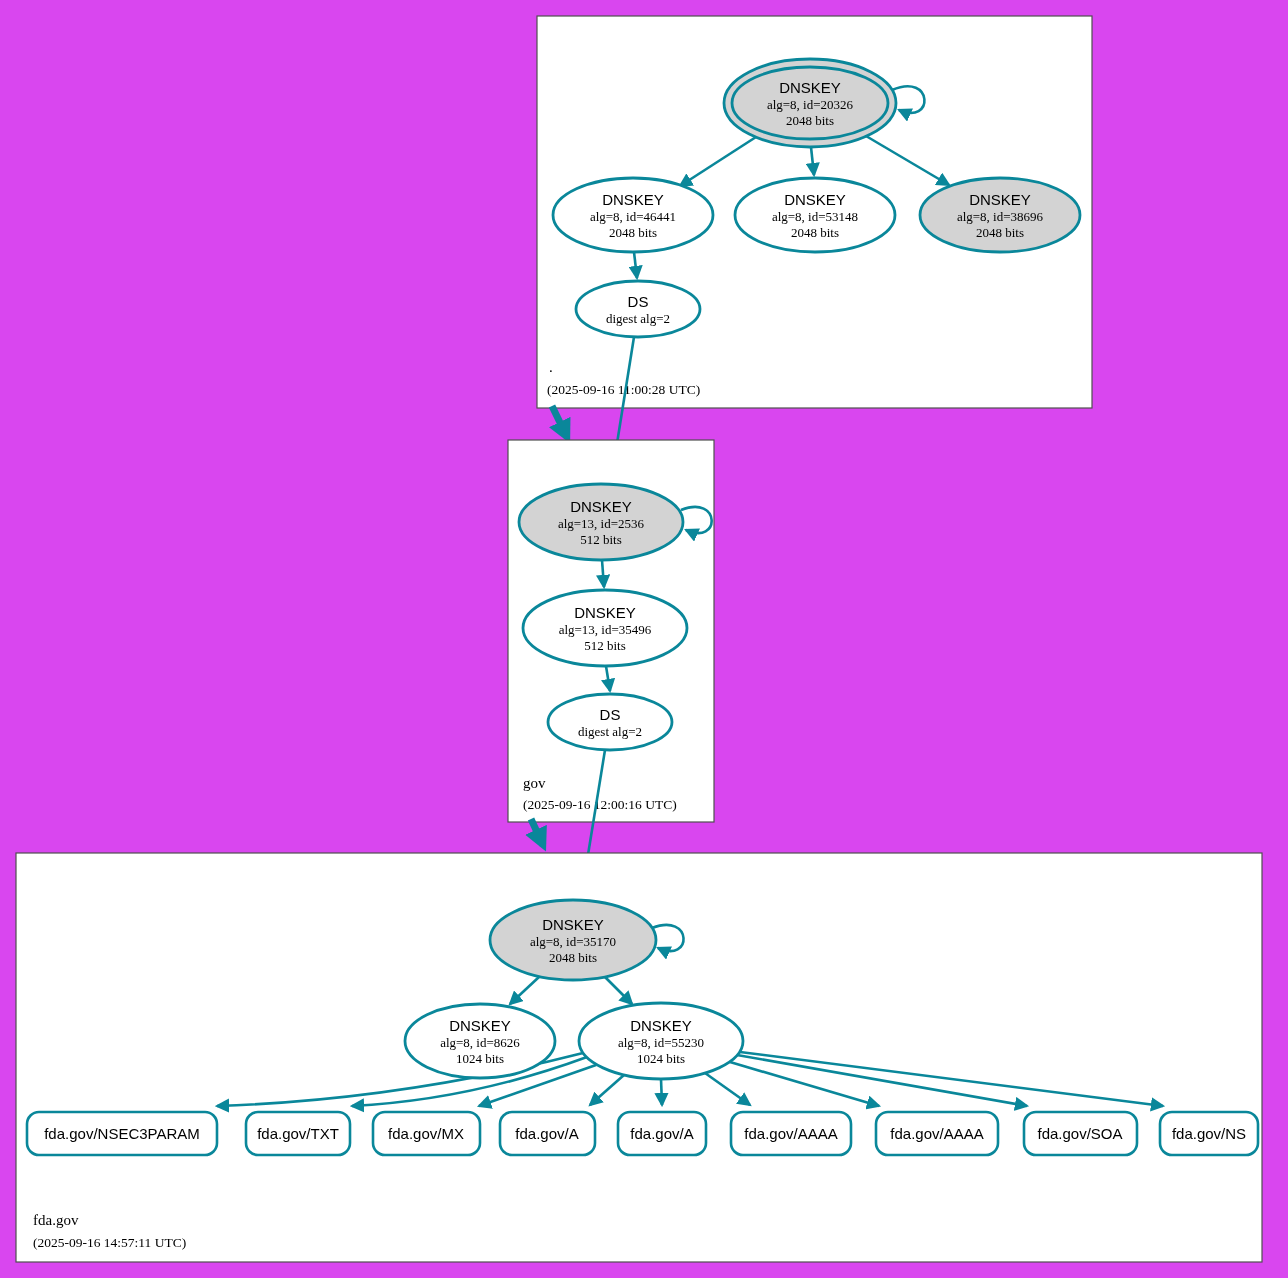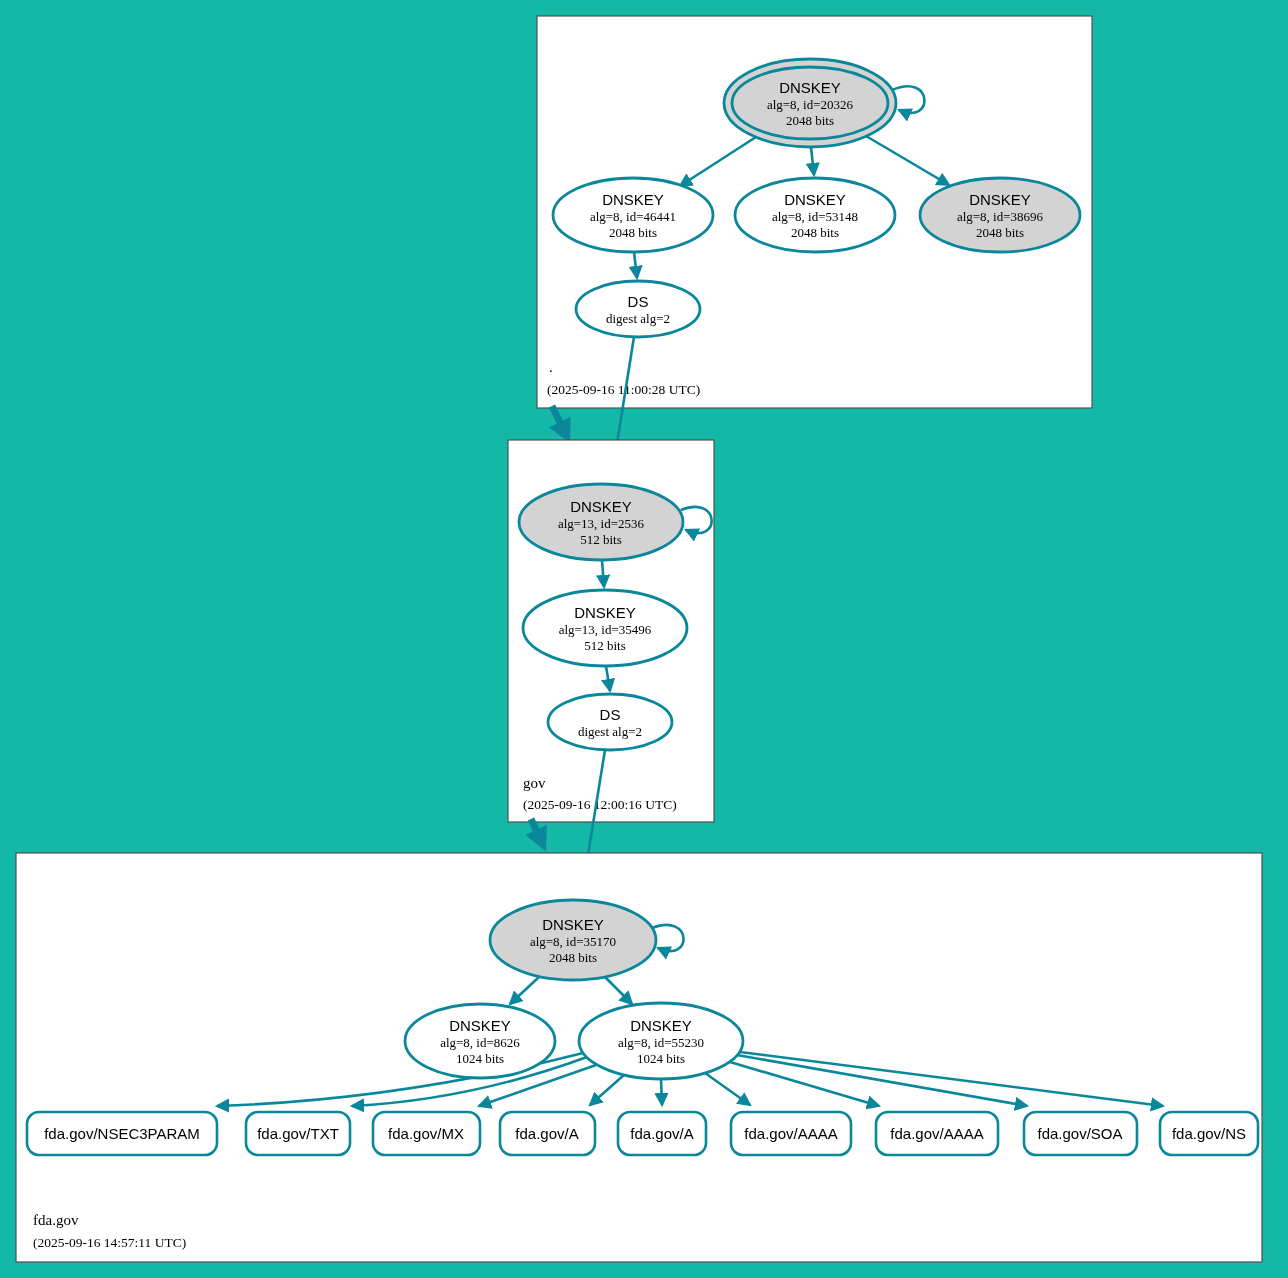--- a/index.html
+++ b/index.html
@@ -1,16 +1,16 @@
 <!DOCTYPE html>
 <html><head>
 <meta charset="utf-8">
 <style>
   html,body{margin:0;padding:0;background:#ffffff;}
-  .canvas{position:relative;width:1288px;height:1278px;background:#14b8a6;}
+  .canvas{position:relative;width:1288px;height:1278px;background:#d946ef;}
   svg{display:block;}
   .zone-box{fill:#ffffff;stroke:#4f4f4f;stroke-width:1.2;}
   .edge{stroke:#0a879a;stroke-width:2.6;fill:none;}
   .edge-thick{stroke:#0a879a;stroke-width:7;fill:none;}
   .node-ellipse{stroke:#0a879a;stroke-width:2.8;}
   .fill-ksk{fill:#d3d3d3;}
   .fill-plain{fill:#ffffff;}
   .rrset-box{fill:#ffffff;stroke:#0a879a;stroke-width:2.6;}
   text{fill:#000000;}
   .t-title{font-family:"Liberation Sans","DejaVu Sans",sans-serif;font-size:15px;text-anchor:middle;}

